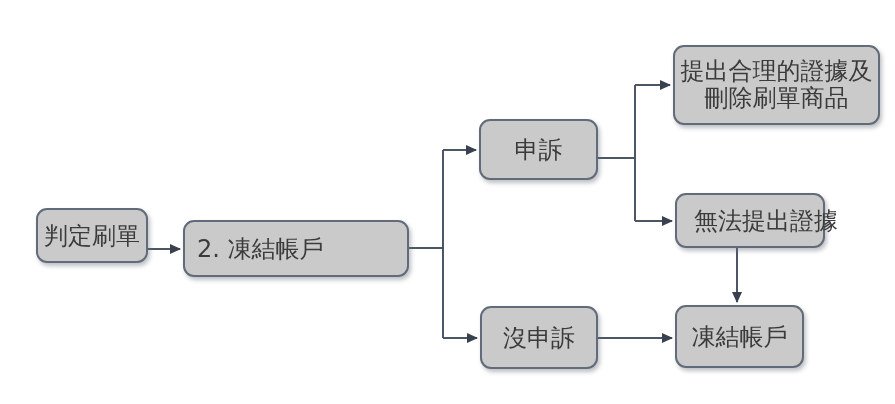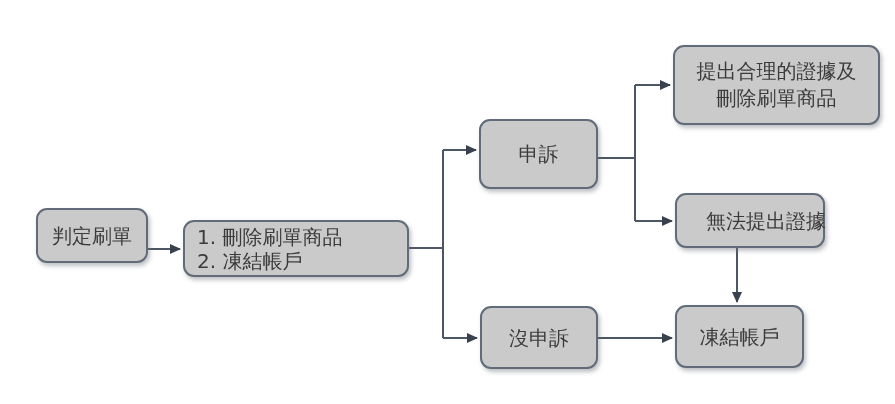--- a/index.html
+++ b/index.html
@@ -26,33 +26,33 @@
     position: absolute;
     box-sizing: border-box;
     background: #cacaca;
     border: 2px solid #626b79;
     border-radius: 11px;
     display: flex;
     flex-direction: column;
     align-items: center;
     justify-content: center;
     color: #3b3b3b;
-    font-size: 20px;
+    font-size: 24px;
     line-height: 26px;
     box-shadow: 2px 3px 4px rgba(110, 115, 125, 0.45);
     white-space: nowrap;
   }
   .node.left-align {
     align-items: flex-start;
     padding-left: 12px;
     line-height: 24px;
   }
   #node-judge      { left: 36px;  top: 208px; width: 112px; height: 55px; }
   #node-actions    { left: 183px; top: 220px; width: 226px; height: 57px; }
-  #node-appeal     { left: 479px; top: 119px; width: 119px; height: 70px; }
+  #node-appeal     { left: 479px; top: 119px; width: 119px; height: 61px; }
   #node-no-appeal  { left: 480px; top: 306px; width: 118px; height: 63px; }
   #node-evidence   { left: 673px; top: 45px;  width: 207px; height: 80px; line-height: 27px; }
   #node-no-evidence{ left: 675px; top: 193px; width: 150px; height: 55px; padding-left: 32px; }
   #node-freeze     { left: 675px; top: 305px; width: 129px; height: 63px; text-align: right; }
 </style>
 </head>
 <body>
 
 <div class="canvas">
 
@@ -75,21 +75,20 @@
       <path d="M737,247 V302" marker-end="url(#arrow)"></path>
       <path d="M598,338 H672" marker-end="url(#arrow)"></path>
     </g>
   </svg>
 
   <div class="node" id="node-judge">
     <span>判定刷單</span>
   </div>
 
   <div class="node left-align" id="node-actions">
-    <span>1. 刪除刷單商品</span>
     <span>2. 凍結帳戶</span>
   </div>
 
   <div class="node" id="node-appeal">
     <span>申訴</span>
   </div>
 
   <div class="node" id="node-no-appeal">
     <span>沒申訴</span>
   </div>

